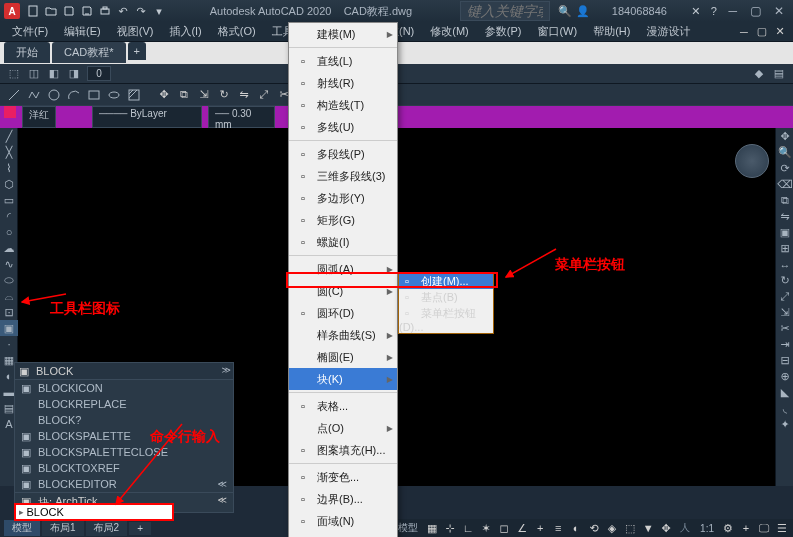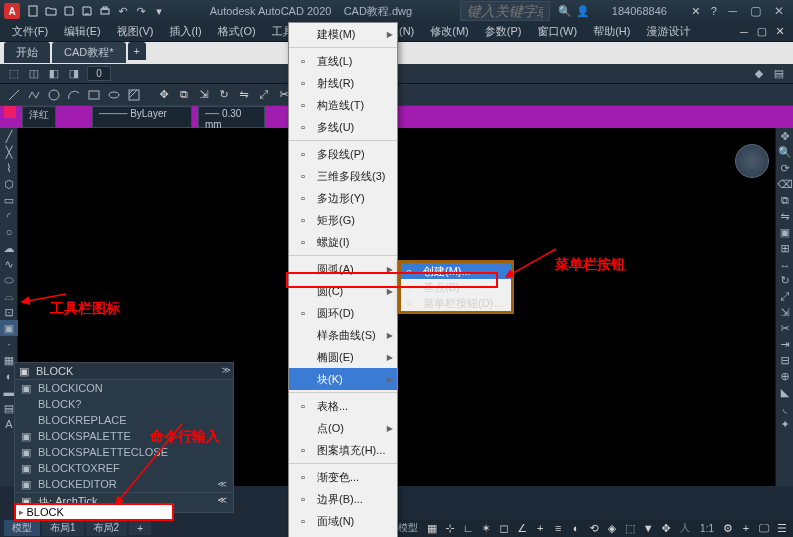--- a/index.html
+++ b/index.html
@@ -38,21 +38,21 @@
 .lt-ico { width: 18px; height: 16px; display: flex; align-items: center; justify-content: center; cursor: pointer; color: #a8b4c0; }
 .right-toolbar { width: 18px; background: #263442; display: flex; flex-direction: column; position: absolute; right: 0; top: 0; bottom: 0; border-left: 1px solid #0f1822; }
 .canvas { flex: 1; background: #000; position: relative; }
 
 .dropdown-menu { position: absolute; left: 288px; top: 22px; width: 110px; background: #f0f0f0; border: 1px solid #888; z-index: 10; box-shadow: 2px 2px 6px rgba(0,0,0,0.4); }
 .dropdown-menu .dm-item { display: flex; align-items: center; padding: 3px 6px; color: #222; cursor: pointer; position: relative; }
 .dropdown-menu .dm-sep { height: 1px; background: #ccc; margin: 2px 0; }
 .dm-icon { width: 16px; height: 16px; margin-right: 6px; display: inline-flex; align-items: center; justify-content: center; }
 .dm-arrow { position: absolute; right: 4px; color: #666; font-size: 8px; }
 
-.submenu { position: absolute; left: 398px; top: 260px; width: 116px; background: #f0f0f0; border: 3px solid #a16207; z-index: 11; box-shadow: 2px 2px 6px rgba(0,0,0,0.4); }
+.submenu { position: absolute; left: 398px; top: 272px; width: 96px; background: #f0f0f0; border: 1px solid #a16207; z-index: 11; box-shadow: 2px 2px 6px rgba(0,0,0,0.4); }
 .submenu .dm-item.hl { background: #3a7bd5; color: #fff; }
 .red-box1 { position: absolute; border: 2px solid #ff0000; pointer-events: none; z-index: 12; }
 
 .annotation { position: absolute; color: #ff0000; font-size: 14px; font-weight: bold; z-index: 13; pointer-events: none; margin-top: 28px; }
 .arrow-line { position: absolute; z-index: 12; pointer-events: none; }
 
 .cmd-panel { position: absolute; left: 14px; top: 362px; width: 220px; background: #2a3947; border: 1px solid #3a4a5a; z-index: 8; }
 .cmd-head { background: #263442; padding: 2px 4px; display: flex; align-items: center; border-bottom: 1px solid #3a4a5a; }
 .cmd-list .cmd-row { padding: 2px 6px; display: flex; align-items: center; color: #b0bcc8; cursor: pointer; }
 .cmd-ico { width: 12px; height: 12px; margin-right: 5px; display: inline-flex; }
@@ -211,21 +211,21 @@
   <span class="tb-ico">✂</span>
   <span class="tb-ico">◟</span>
   <span class="tb-ico">⊞</span>
   <span class="tb-ico">▣</span>
 </div>
 
 <div class="layer-row">
   <span class="color-sw"></span>
   <span class="layer-sel">洋红</span>
   <span style="width:30px"></span>
-  <span class="layer-sel" style="width:100px">──── <span>ByLayer</span></span>
+  <span class="layer-sel" style="width:110px">──── <span>ByLayer</span></span>
   <span class="layer-sel" style="width:67px">── <span>0.30 mm</span></span>
 </div>
 
 <div class="main-area">
   <div class="left-toolbar">
     <span class="lt-ico">╱</span>
     <span class="lt-ico">╳</span>
     <span class="lt-ico">⌇</span>
     <span class="lt-ico">⬡</span>
     <span class="lt-ico">▭</span>
@@ -421,25 +421,25 @@
     <span>BLOCK</span>
     <span class="cmd-arrow-btn">≫</span>
   </div>
   <div class="cmd-list" id="cmd-list">
       <div class="cmd-row">
         <span class="cmd-ico">▣</span>
         <span>BLOCKICON</span>
       </div>
       <div class="cmd-row">
         <span class="cmd-ico"></span>
+        <span>BLOCKREPLACE</span>
+      </div>
+      <div class="cmd-row">
+        <span class="cmd-ico"></span>
         <span>BLOCK?</span>
-      </div>
-      <div class="cmd-row">
-        <span class="cmd-ico"></span>
-        <span>BLOCKREPLACE</span>
       </div>
       <div class="cmd-row">
         <span class="cmd-ico">▣</span>
         <span>BLOCKSPALETTE</span>
       </div>
       <div class="cmd-row">
         <span class="cmd-ico">▣</span>
         <span>BLOCKSPALETTECLOSE</span>
       </div>
       <div class="cmd-row">

